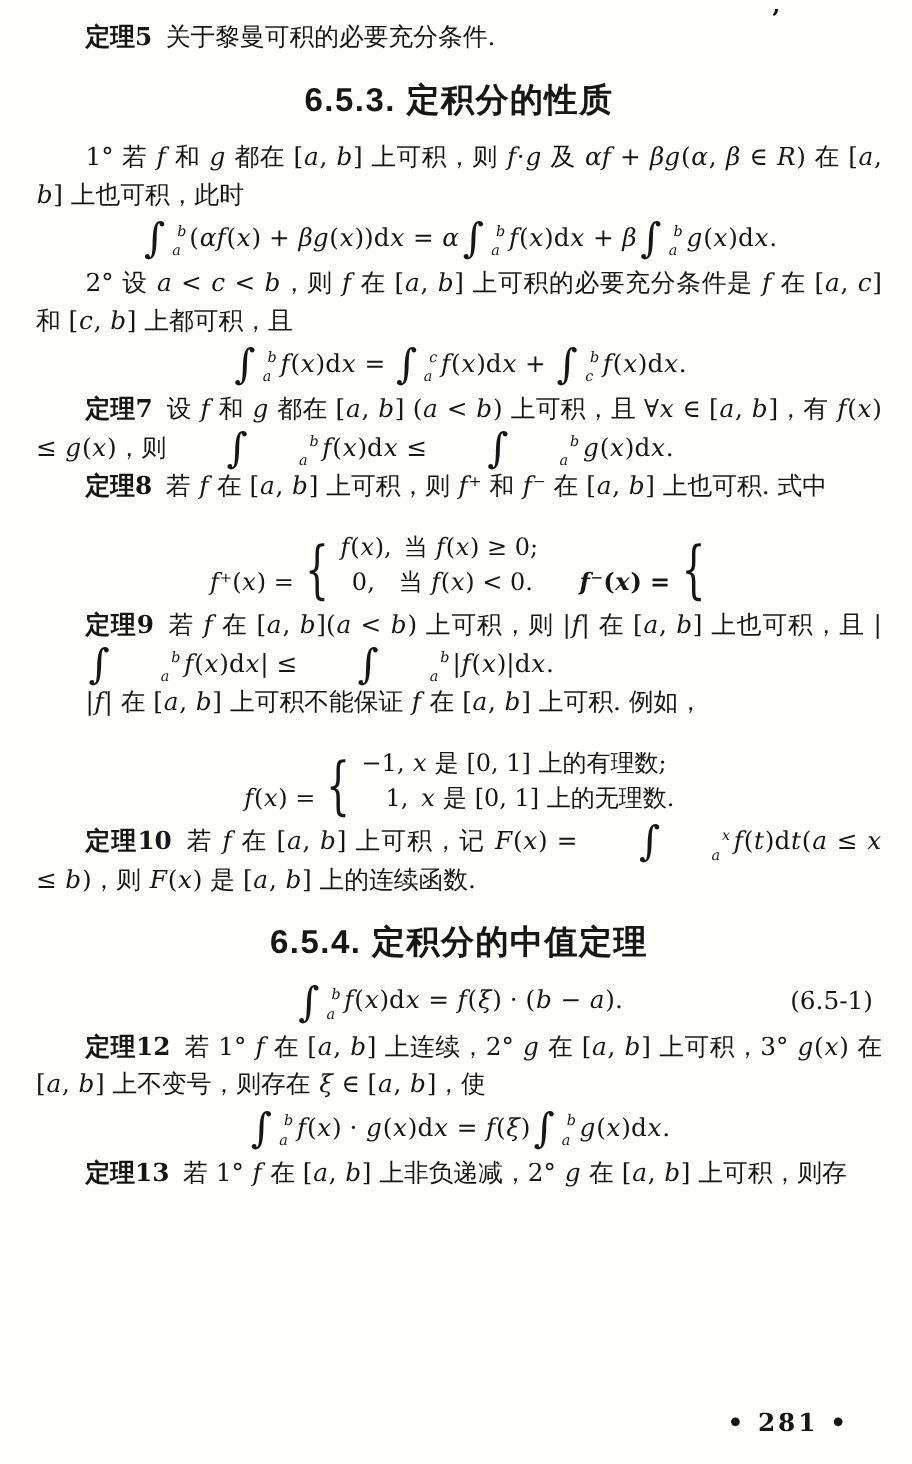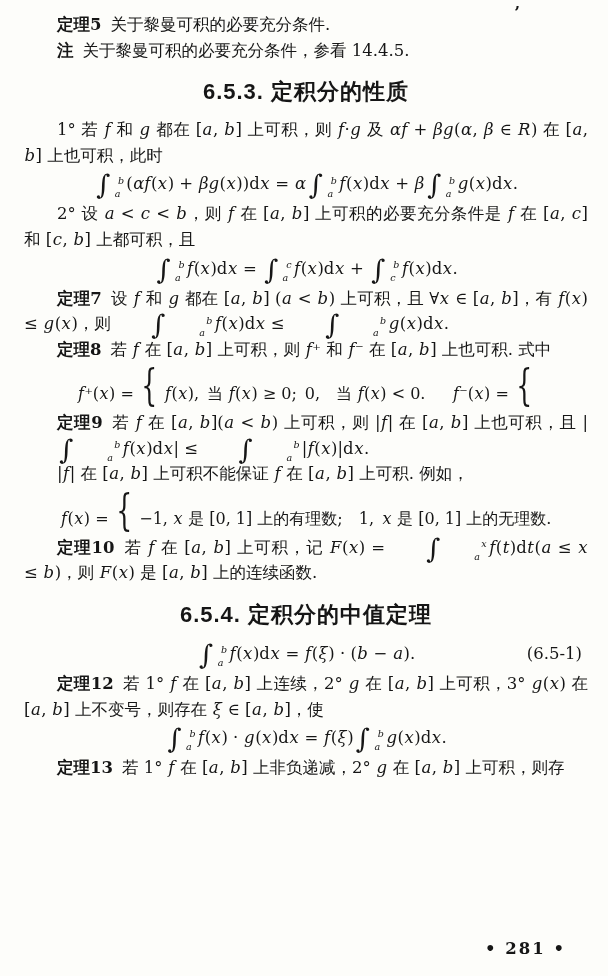--- a/index.html
+++ b/index.html
@@ -32,22 +32,22 @@
     text-align:center;text-indent:0;
     margin:2px 0;padding:3px 0;
     line-height:1.25;
   }
   .eqtag{position:absolute;right:6px;top:50%;transform:translateY(-50%);}
   .cases-row{
     display:flex;justify-content:center;align-items:flex-end;
     gap:5px;margin:3px 0;padding:2px 0;
     text-indent:0;line-height:1.45;font-size:16px;
   }
-  .cases-col{display:flex;flex-direction:row;text-align:left;}
-  .lhs2{margin-left:22px;}
+  .cases-col{display:flex;flex-direction:column;text-align:left;margin-top:11px;}
+  .lhs2{margin-left:22px;font-weight:bold;}
   .brace{
     font-size:42px;line-height:.9;font-weight:400;
     transform:scaleX(.6);margin:0 -3px;
     font-family:"DejaVu Serif",serif;
   }
   .int{display:inline-flex;align-items:center;vertical-align:middle;margin:0 2px;}
   .isign{font-size:1.65em;line-height:.85;font-style:normal;}
   .ilims{
     display:inline-flex;flex-direction:column;justify-content:space-between;
     font-size:.58em;font-style:italic;line-height:1;
@@ -64,21 +64,20 @@
 </style>
 </head>
 <body>
 
 <div class="page">
 
   <span class="artifact">’</span>
 
   <p class="para"><b class="lbl">定理5</b><span class="m">关于黎曼可积的必要充分条件.</span></p>
 
-  <p class="para"><b class="lbl">注</b><span class="m">关于黎曼可积的必要充分条件，参看 14.4.5.</span></p>
 
   <h2 class="sec">6.5.3. 定积分的性质</h2>
 
 
   <p class="para"><span class="m">1° 若 <i>f</i> 和 <i>g</i> 都在 [<i>a</i>, <i>b</i>] 上可积，则 <i>f</i>·<i>g</i> 及 <i>αf</i> + <i>βg</i>(<i>α</i>, <i>β</i> ∈ <i>R</i>) 在 [<i>a</i>, <i>b</i>] 上也可积，此时</span></p>
 
   <div class="formula"><span class="m"><span class="int">
           <span class="isign">∫</span>
           <span class="ilims">
             <span class="ihi">b</span>

